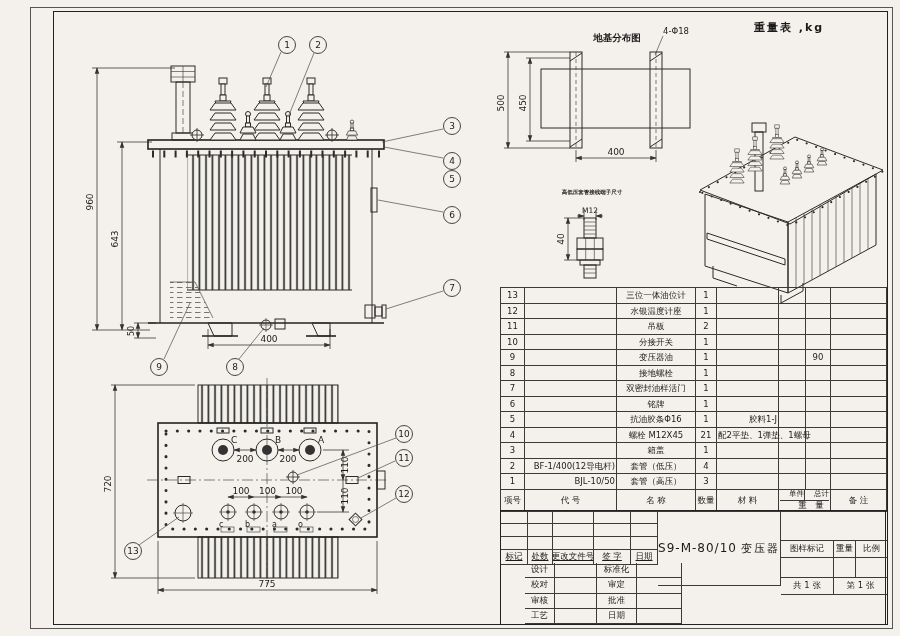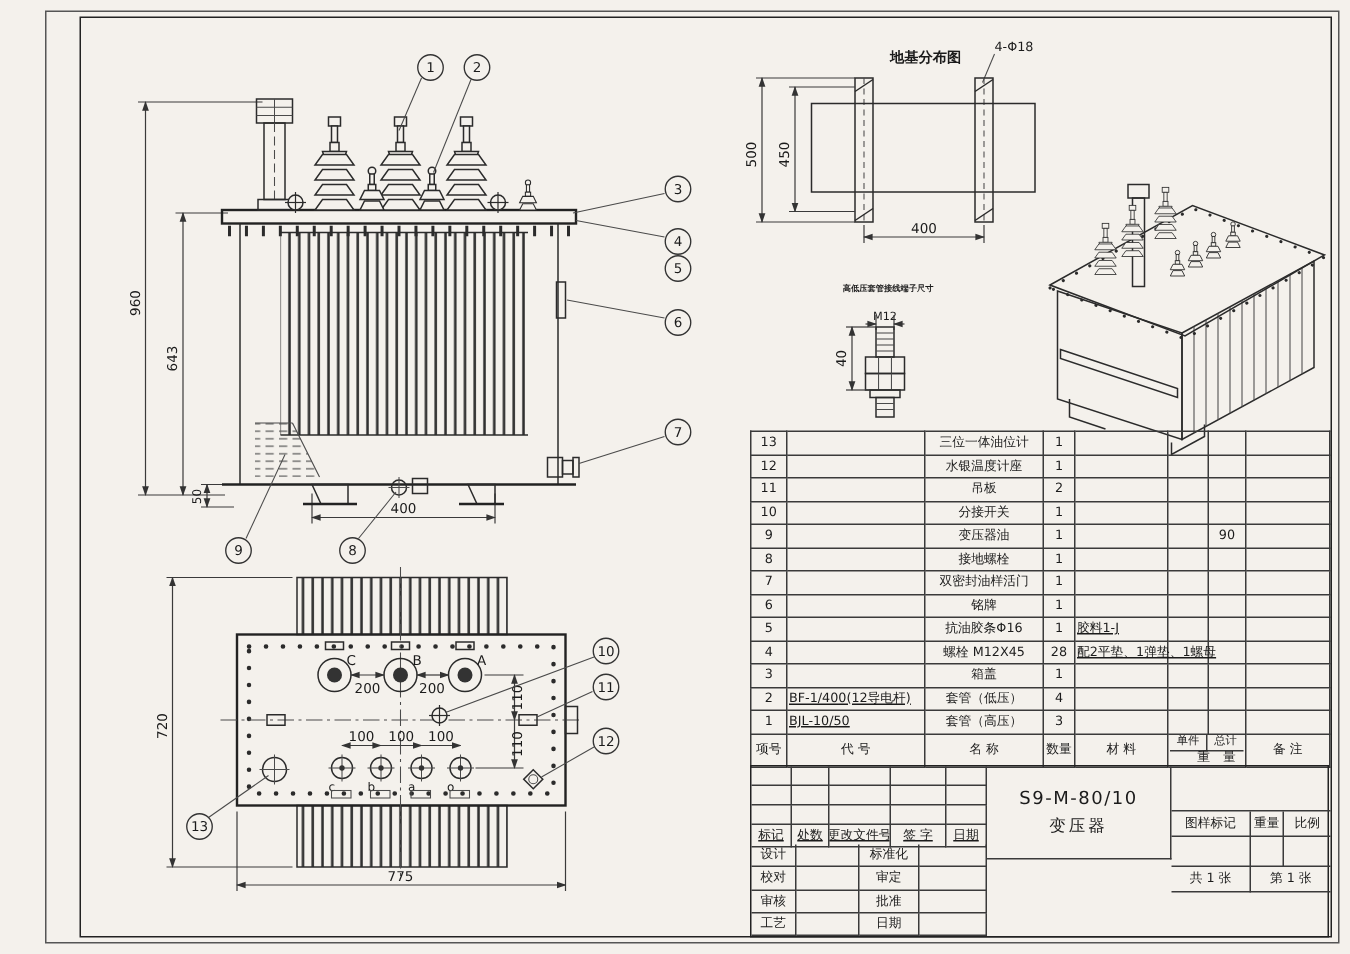--- a/index.html
+++ b/index.html
@@ -20,35 +20,35 @@
   
   .wt { position:absolute; left:710px; top:20px; width:158px; }
   .wt-title { text-align:center; font-size:11px; font-weight:bold; letter-spacing:2px; margin-bottom:4px; }
   .wt table { border-collapse:collapse; width:158px; table-layout:fixed; }
   .wt td { border:1px solid #333; text-align:center; height:20px; font-size:9px; }
   
   .parts { position:absolute; left:500px; top:287px; width:386px; border-collapse:collapse; table-layout:fixed; background:transparent; }
   .parts td, .parts th { border:1px solid #3a3a3a; font-weight:normal; text-align:center; font-size:8.5px; height:15.5px; line-height:1; overflow:visible; white-space:nowrap; padding:0 1px; }
   .parts th { font-size:8.5px; }
   .parts .hrow th { height:22px; }
-  .parts td.l { text-align:left;text-decoration:underline; }
+  .parts td.l { text-align:right; }
   .wh { padding:0; }
-  .wh-top { display:flex; height:11px; border-bottom:1px solid #3a3a3a; font-size:7.5px; }
+  .wh-top { display:flex; height:11px; border-bottom:1px solid #3a3a3a; font-size:7.5px;text-align:right; }
   .wh-top span { flex:1; border-right:1px solid #3a3a3a; }
   .wh-top span:last-child { border-right:none; }
   .wh-bot { height:10px; font-size:8.5px; letter-spacing:3px;margin-left:16px; }
   
   .tb { position:absolute; left:500px; top:510px; width:386px; height:115px; border:1.6px solid #222; background:transparent; }
   .tb .cell { border-right:1px solid #3a3a3a; border-bottom:1px solid #3a3a3a; font-size:8.5px; display:flex; align-items:center; justify-content:center; overflow:hidden; white-space:nowrap;text-align:center; }
   .tb-left { position:absolute; left:0; top:0; width:157px; height:115px; }
   .gA { display:grid; grid-template-columns:27px 25px 41px 37px 27px; grid-auto-rows:13px; }
   .gA .hr { height:15px;text-decoration:underline; }
-  .gB { display:grid; grid-template-columns:30px 42px 40px 45px; grid-auto-rows:15.25px; }
+  .gB { display:grid; grid-template-columns:30px 42px 40px 45px; grid-auto-rows:15.25px;margin-left:24px; }
   .tb-mid { position:absolute; left:157px; top:0; width:123px; height:115px; }
-  .tb-mid .model-cell { height:62px; border-right:1px solid #3a3a3a; border-bottom:1px solid #3a3a3a; display:flex; flex-direction:column; align-items:center; justify-content:center; gap:4px; }
+  .tb-mid .model-cell { height:75px; border-right:1px solid #3a3a3a; border-bottom:1px solid #3a3a3a; display:flex; flex-direction:row; align-items:center; justify-content:center; gap:4px; }
   .model { font-size:12px; letter-spacing:1px; }
   .pname { font-size:11px; letter-spacing:2px;font-family:Liberation Serif, serif; }
   .tb-right { position:absolute; left:280px; top:0; width:106px; height:115px; }
   .gC { display:grid; grid-template-columns:53px 22px 31px; }
   .gD { display:grid; grid-template-columns:53px 53px; }
   .tb-right .cell:last-child { border-right:none; }
   .gA .cell:nth-child(5n), .gB .cell:nth-child(4n) { border-right:1px solid #3a3a3a; }
 </style>
 </head>
 <body>
@@ -453,20 +453,21 @@
     <use href="#sym-hv" transform="translate(52,78) scale(0.55)"></use>
     <use href="#sym-hv" transform="translate(70,66) scale(0.55)"></use>
     <use href="#sym-hv" transform="translate(92,54) scale(0.55)"></use>
     <use href="#sym-lv" transform="translate(100,79) scale(0.6)"></use>
     <use href="#sym-lv" transform="translate(112,73) scale(0.6)"></use>
     <use href="#sym-lv" transform="translate(124,67) scale(0.6)"></use>
     <use href="#sym-lv" transform="translate(137,60) scale(0.6)"></use>
   </svg>
 
   <div class="wt">
+    <div class="wt-title">重量表 ,kg</div>
   </div>
 
   <table class="parts">
     <colgroup>
       <col style="width:24px">
         <col style="width:92px">
         <col style="width:79px">
         <col style="width:21px">
       <col style="width:62px">
         <col style="width:27px">
@@ -561,21 +562,21 @@
           <td>1</td>
           <td class="l">胶料1-J</td>
           <td></td>
           <td></td>
           <td class="l"></td>
         </tr>
     <tr>
           <td>4</td>
           <td class="l"></td>
           <td>螺栓 M12X45</td>
-          <td>28</td>
+          <td>21</td>
           <td class="l">配2平垫、1弹垫、1螺母</td>
           <td></td>
           <td></td>
           <td class="l"></td>
         </tr>
     <tr>
           <td>3</td>
           <td class="l"></td>
           <td>箱盖</td>
           <td>1</td>

